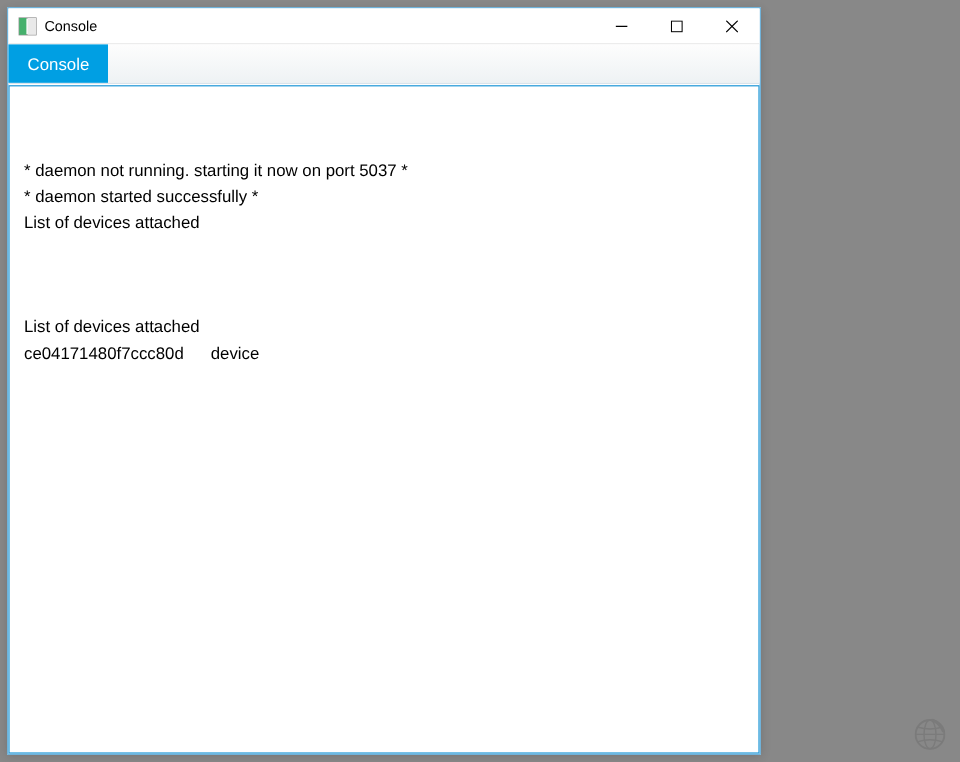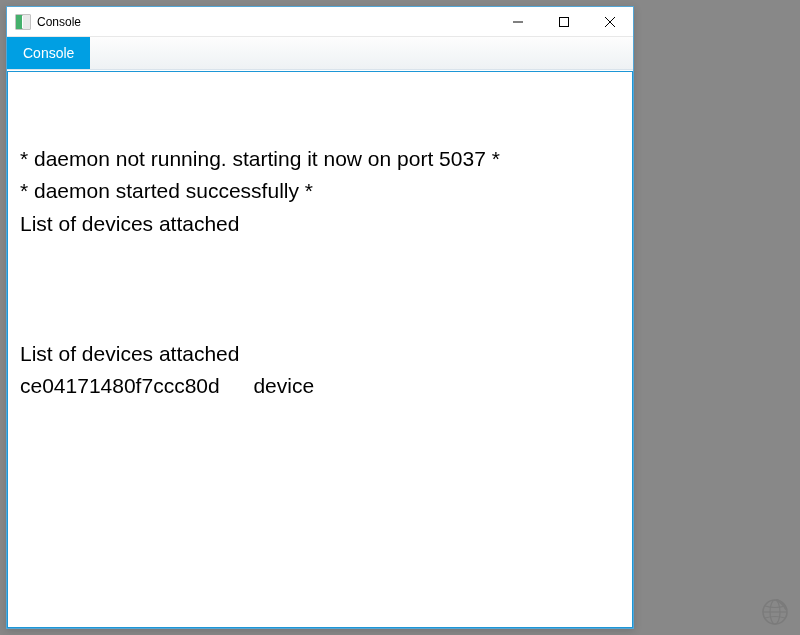--- a/index.html
+++ b/index.html
@@ -93,21 +93,21 @@
       border: 1px solid #1d96d6;
       position: absolute;
       top: 64px;
       left: 0px;
       right: 0px;
       bottom: 0px;
       background: #fff;
     }
     .content {
       padding: 38px 12px 12px 12px;
-      font-size: 21px;
+      font-size: 14px;
       color: #000;
       line-height: 1.55;
       font-family: "Segoe UI", Tahoma, sans-serif;
       white-space: pre;
     }
     .watermark {
       position: absolute;
       right: 12px;
       bottom: 10px;
       display: flex;

